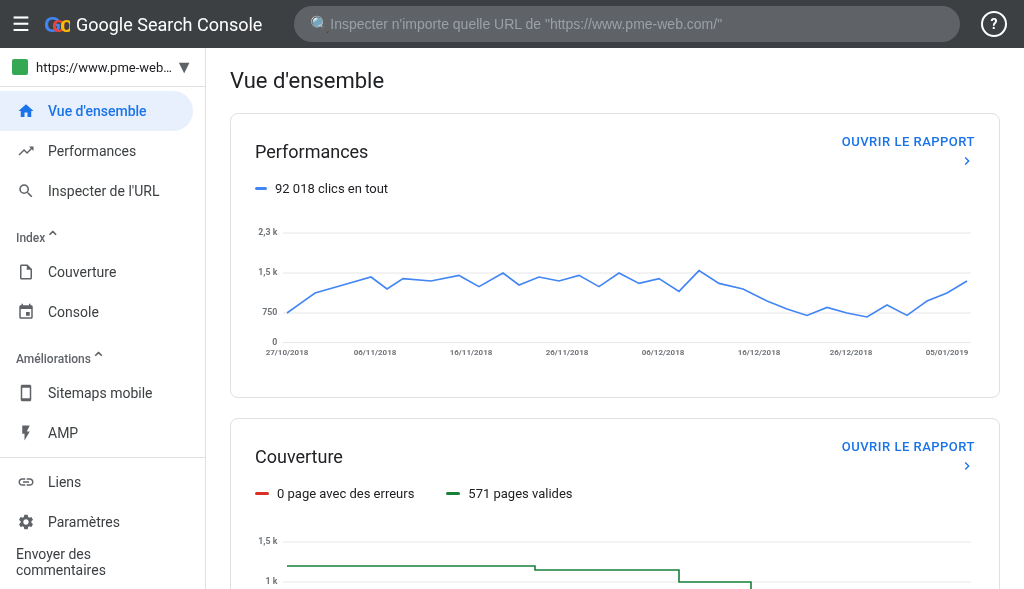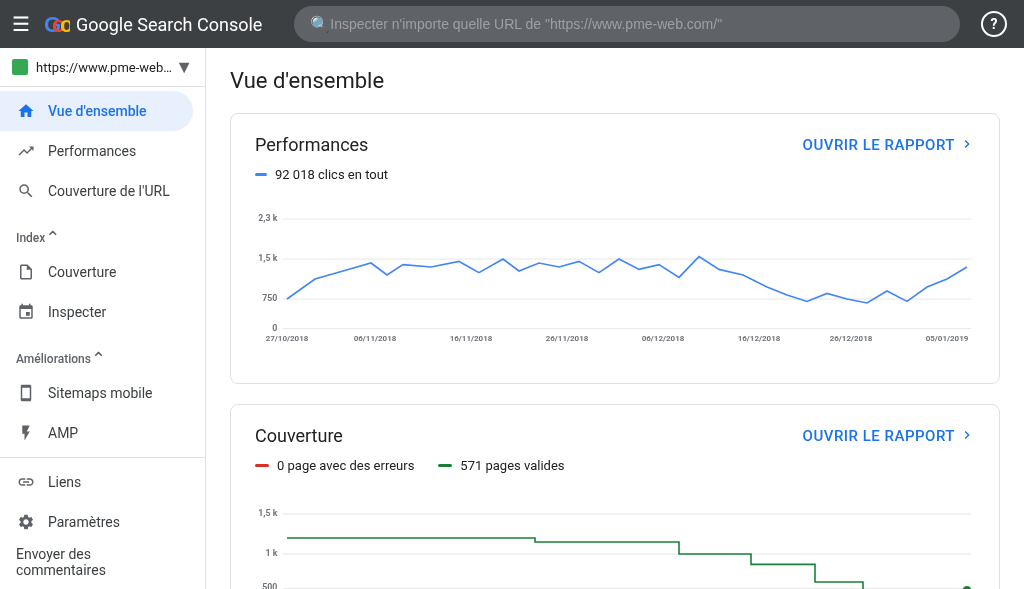--- a/index.html
+++ b/index.html
@@ -72,21 +72,21 @@
     .card {
       border: 1px solid #e0e0e0; border-radius: 8px;
       margin-bottom: 20px; padding: 20px 24px;
       background: #fff;
     }
     .card-header {
       display: flex; align-items: center; justify-content: space-between;
       margin-bottom: 12px;
     }
     .card-title { font-size: 18px; font-weight: 400; color: #202124; }
-    .card-action { color: #1a73e8; font-size: 15px; font-weight: 500; cursor: pointer; display: flex; align-items: flex-start; gap: 4px; text-transform: uppercase; letter-spacing: 0.5px; }
+    .card-action { color: #1a73e8; font-size: 13px; font-weight: 500; cursor: pointer; display: flex; align-items: flex-end; gap: 4px; text-transform: uppercase; letter-spacing: 0.5px; flex-direction: column; }
 
     
     .chart-legend { display: flex; align-items: center; gap: 8px; margin-bottom: 8px; font-size: 13px; }
     .legend-dot { width: 12px; height: 3px; border-radius: 2px; }
     .legend-dot.blue { background: #4285f4; }
     .legend-dot.red { background: #d93025; }
     .legend-dot.green { background: #188038; }
 
     
     .chart-container { width: 100%; font-weight: bold; }
@@ -145,42 +145,42 @@
         </span>
         <span>Performances</span>
       </div>
 
       <div class="sidebar-item">
         <span class="sidebar-item-icon">
           <svg width="18" height="18" viewBox="0 0 24 24" fill="#5f6368">
               <path d="M15.5 14h-.79l-.28-.27A6.471 6.471 0 0 0 16 9.5 6.5 6.5 0 1 0 9.5 16c1.61 0 3.09-.59 4.23-1.57l.27.28v.79l5 4.99L20.49 19l-4.99-5zm-6 0C7.01 14 5 11.99 5 9.5S7.01 5 9.5 5 14 7.01 14 9.5 11.99 14 9.5 14z"></path>
             </svg>
         </span>
-        <span>Couverture de l'URL</span>
+        <span>Inspecter de l'URL</span>
       </div>
 
       <div class="sidebar-section-label">
         <span>Index</span>
         <span class="chevron">⌃</span>
       </div>
       <div class="sidebar-item">
         <span class="sidebar-item-icon">
           <svg width="18" height="18" viewBox="0 0 24 24" fill="#5f6368">
               <path d="M14 2H6c-1.1 0-2 .9-2 2v16c0 1.1.9 2 2 2h12c1.1 0 2-.9 2-2V8l-6-6zm4 18H6V4h7v5h5v11z"></path>
             </svg>
         </span>
         <span>Couverture</span>
       </div>
       <div class="sidebar-item">
         <span class="sidebar-item-icon">
           <svg width="18" height="18" viewBox="0 0 24 24" fill="#5f6368">
               <path d="M17 12h-5v5h5v-5zM16 1v2H8V1H6v2H5c-1.11 0-1.99.9-1.99 2L3 19c0 1.1.89 2 2 2h14c1.1 0 2-.9 2-2V5c0-1.1-.9-2-2-2h-1V1h-2zm3 18H5V8h14v11z"></path>
             </svg>
         </span>
-        <span>Inspecter</span>
+        <span>Console</span>
       </div>
 
       <div class="sidebar-section-label">
         <span>Améliorations</span>
         <span class="chevron">⌃</span>
       </div>
       <div class="sidebar-item">
         <span class="sidebar-item-icon">
           <svg width="18" height="18" viewBox="0 0 24 24" fill="#5f6368">
               <path d="M17 1.01L7 1c-1.1 0-2 .9-2 2v18c0 1.1.9 2 2 2h10c1.1 0 2-.9 2-2V3c0-1.1-.9-1.99-2-1.99zM17 19H7V5h10v14z"></path>
@@ -306,21 +306,21 @@
     <div class="card">
       <div class="card-header">
         <span class="card-title">Couverture</span>
         <span class="card-action">
           <span>OUVRIR LE RAPPORT</span>
           <svg width="16" height="16" viewBox="0 0 24 24" fill="#1a73e8">
               <path d="M10 6L8.59 7.41 13.17 12l-4.58 4.59L10 18l6-6z"></path>
             </svg>
         </span>
       </div>
-      <div style="display:flex; gap:24px; align-items:center; margin-bottom:8px;text-align:right;">
+      <div style="display:flex; gap:32px; align-items:center; margin-bottom:8px;text-align:right;">
         <div class="chart-legend">
           <div class="legend-dot red" style="width:14px; height:3px;"></div>
           <span>0 page avec des erreurs</span>
         </div>
         <div class="chart-legend">
           <div class="legend-dot green" style="width:14px; height:3px;"></div>
           <span>571 pages valides</span>
         </div>
       </div>
 

